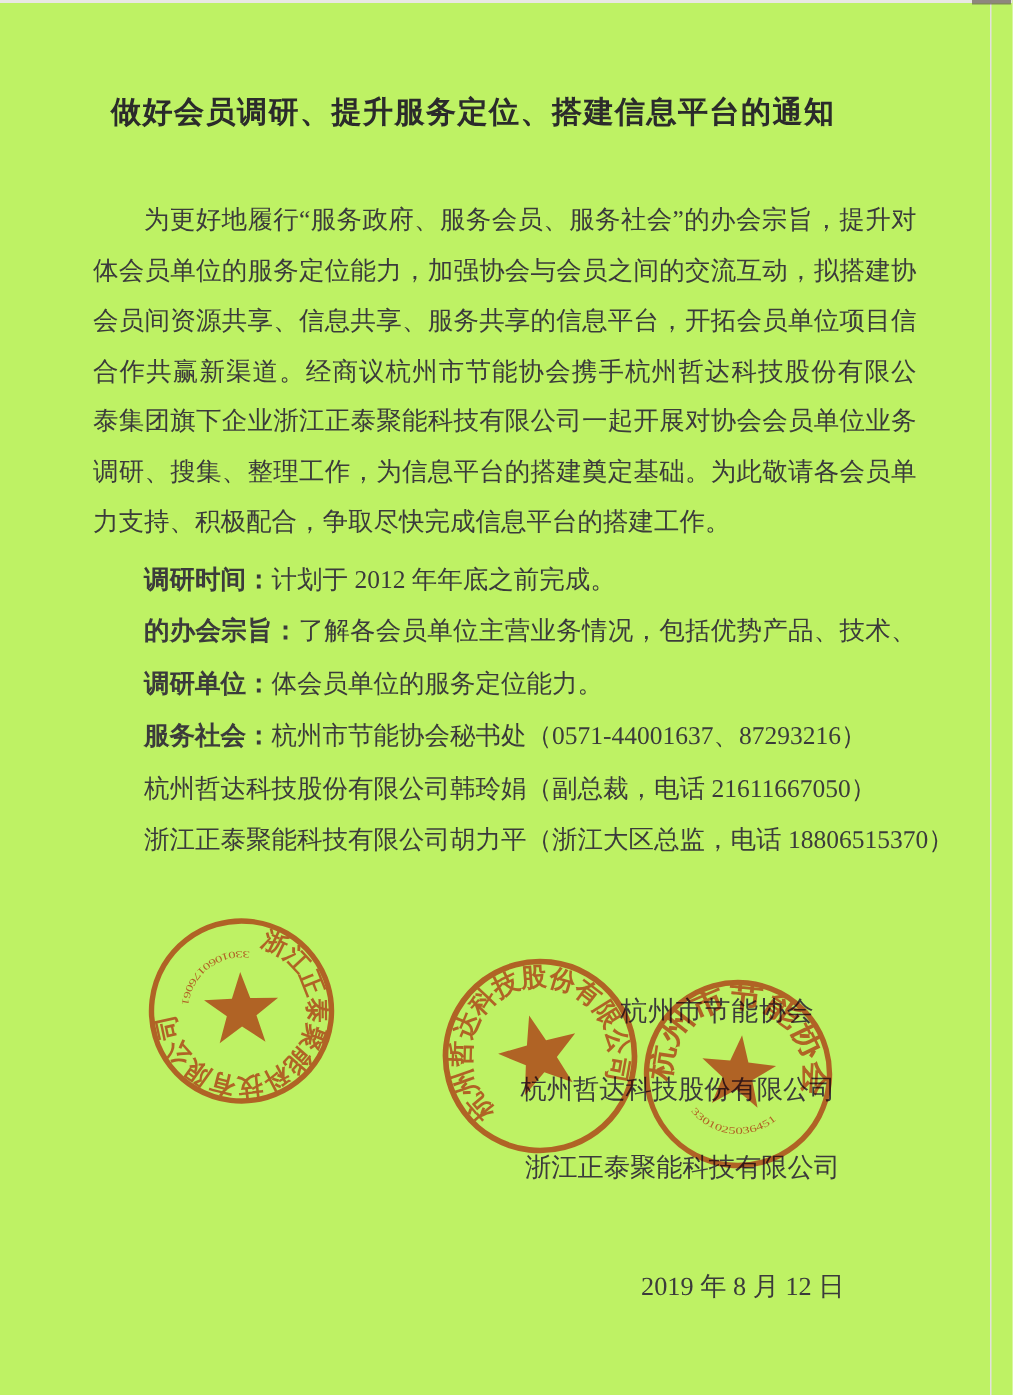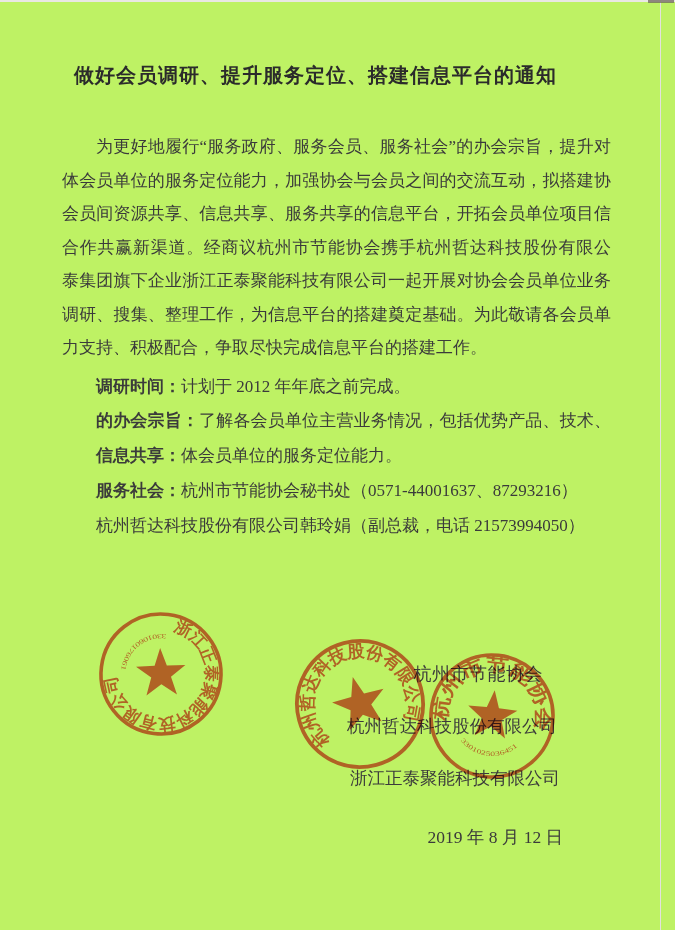--- a/index.html
+++ b/index.html
@@ -21,21 +21,21 @@
   .fill{white-space:normal;text-align:justify;text-align-last:justify;text-justify:inter-character;
         overflow:hidden;height:33.5px;}
   .sec2{line-height:34.8px;margin-top:5px;}
   .sec2 .fill{height:34.8px;}
   .lbl{font-weight:bold;margin-top:20px;}
 
   .sig{position:absolute;z-index:1;color:#3b3b3b;white-space:nowrap;}
   .sig-1{top:662px;right:132px;font-size:18px;letter-spacing:.5px;}
   .sig-2{top:714px;right:118px;font-size:17.5px;}
   .sig-3{top:766px;right:115px;font-size:17.5px;}
-  .doc-date{top:825px;right:112px;font-size:17.5px;}
+  .doc-date{top:845px;right:112px;font-size:17.5px;}
 
   .stamp{position:absolute;z-index:2;mix-blend-mode:multiply;opacity:.82;pointer-events:none;}
   .stamp text{font-family:"Liberation Serif","DejaVu Serif",serif;}
 </style>
 </head>
 <body>
 
 <div class="page">
   <div class="scan-vline"></div>
   <div class="scan-dash"></div>
@@ -52,27 +52,30 @@
     <div class="line">力支持、积极配合，争取尽快完成信息平台的搭建工作。</div>
 
     <div class="sec2">
       <div class="line indent">
         <span class="lbl">调研时间：</span><span>计划于 2012 年年底之前完成。</span>
       </div>
       <div class="line indent fill">
         <span class="lbl">的办会宗旨：</span><span>了解各会员单位主营业务情况，包括优势产品、技术、方案等，</span>
       </div>
       <div class="line indent">
-        <span class="lbl">信息共享：</span><span>体会员单位的服务定位能力。</span>
+        <span class="lbl">调研单位：</span><span>体会员单位的服务定位能力。</span>
       </div>
       <div class="line indent">
         <span class="lbl">服务社会：</span><span>杭州市节能协会秘书处（0571-44001637、87293216）</span>
       </div>
       <div class="line indent">
-        <span>杭州哲达科技股份有限公司韩玲娟（副总裁，电话 21573994050）</span>
+        <span>杭州哲达科技股份有限公司韩玲娟（副总裁，电话 21611667050）</span>
+      </div>
+      <div class="line indent">
+        <span>浙江正泰聚能科技有限公司胡力平（浙江大区总监，电话 18806515370）</span>
       </div>
     </div>
   </div>
 
   <div class="sig sig-1">杭州市节能协会</div>
   <div class="sig sig-2">杭州哲达科技股份有限公司</div>
   <div class="sig sig-3">浙江正泰聚能科技有限公司</div>
   <div class="sig doc-date">2019 年 8 月 12 日</div>
 
   <svg class="stamp" style="left:86px;top:599px" width="150" height="150" viewBox="-75 -75 150 150">

